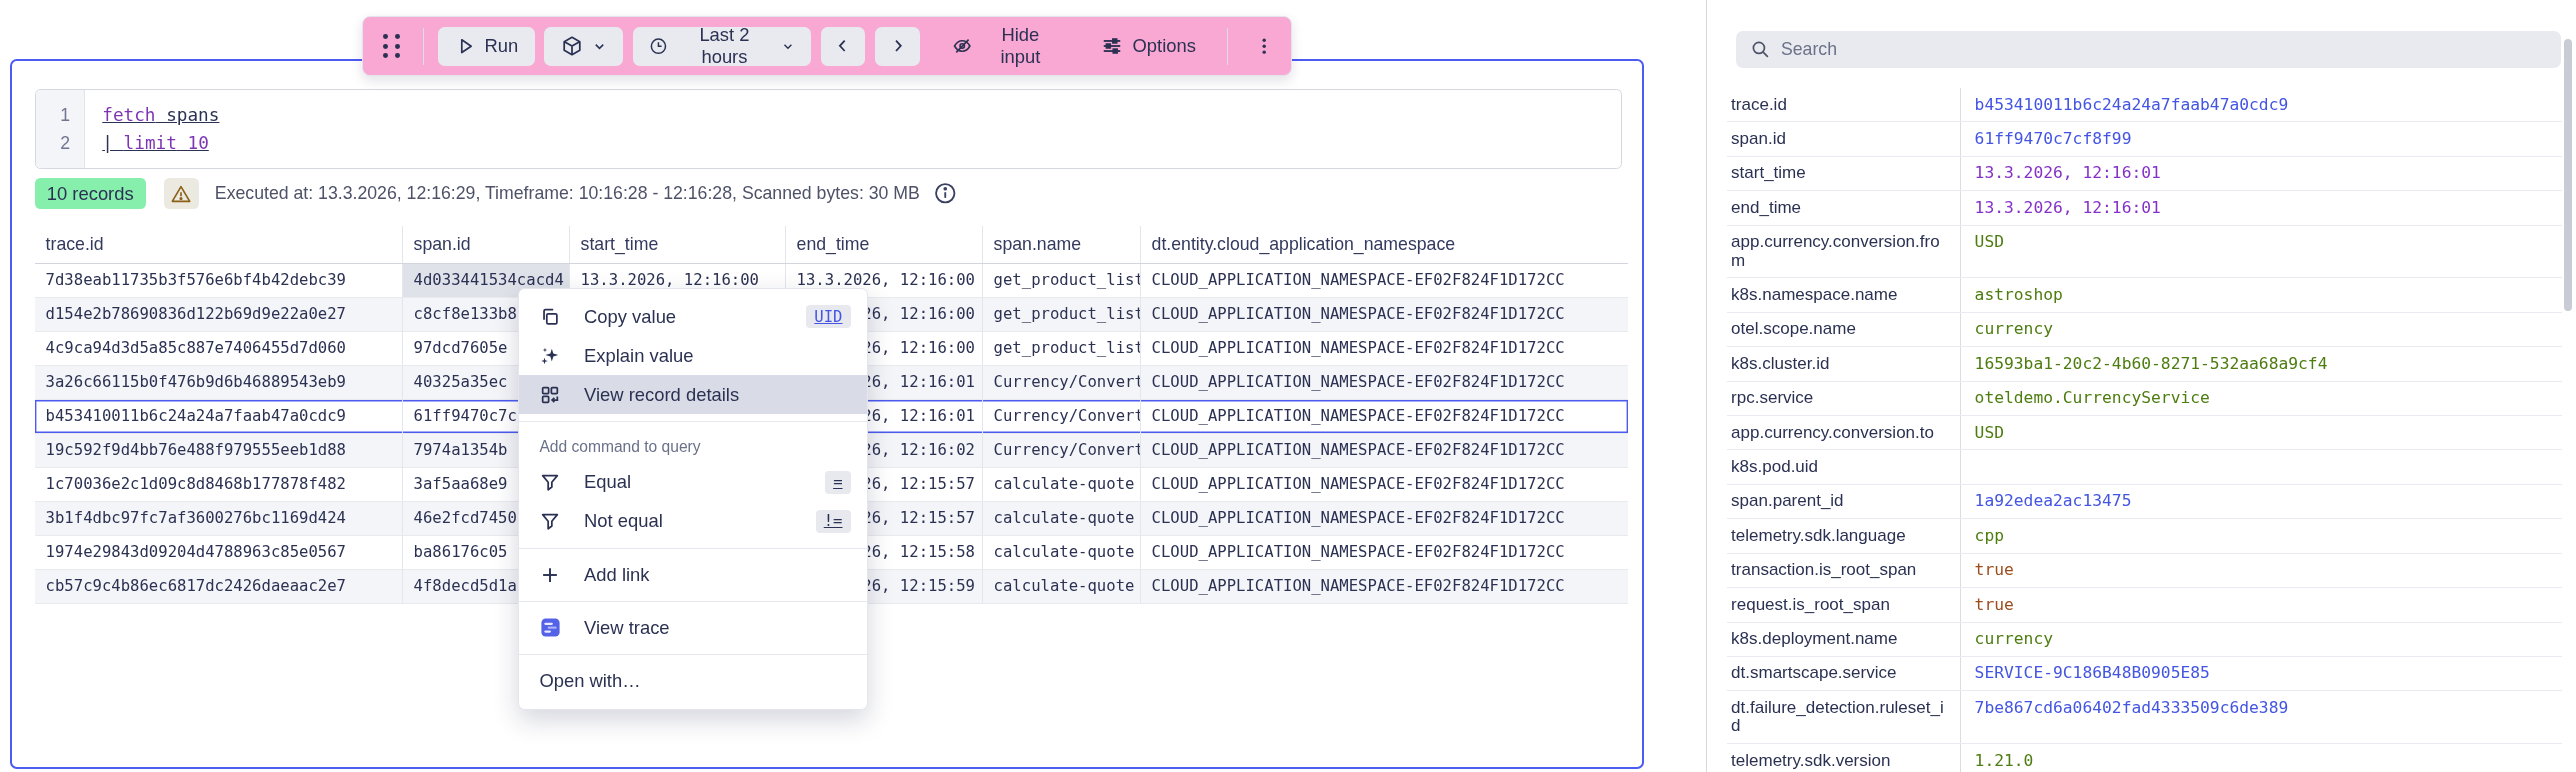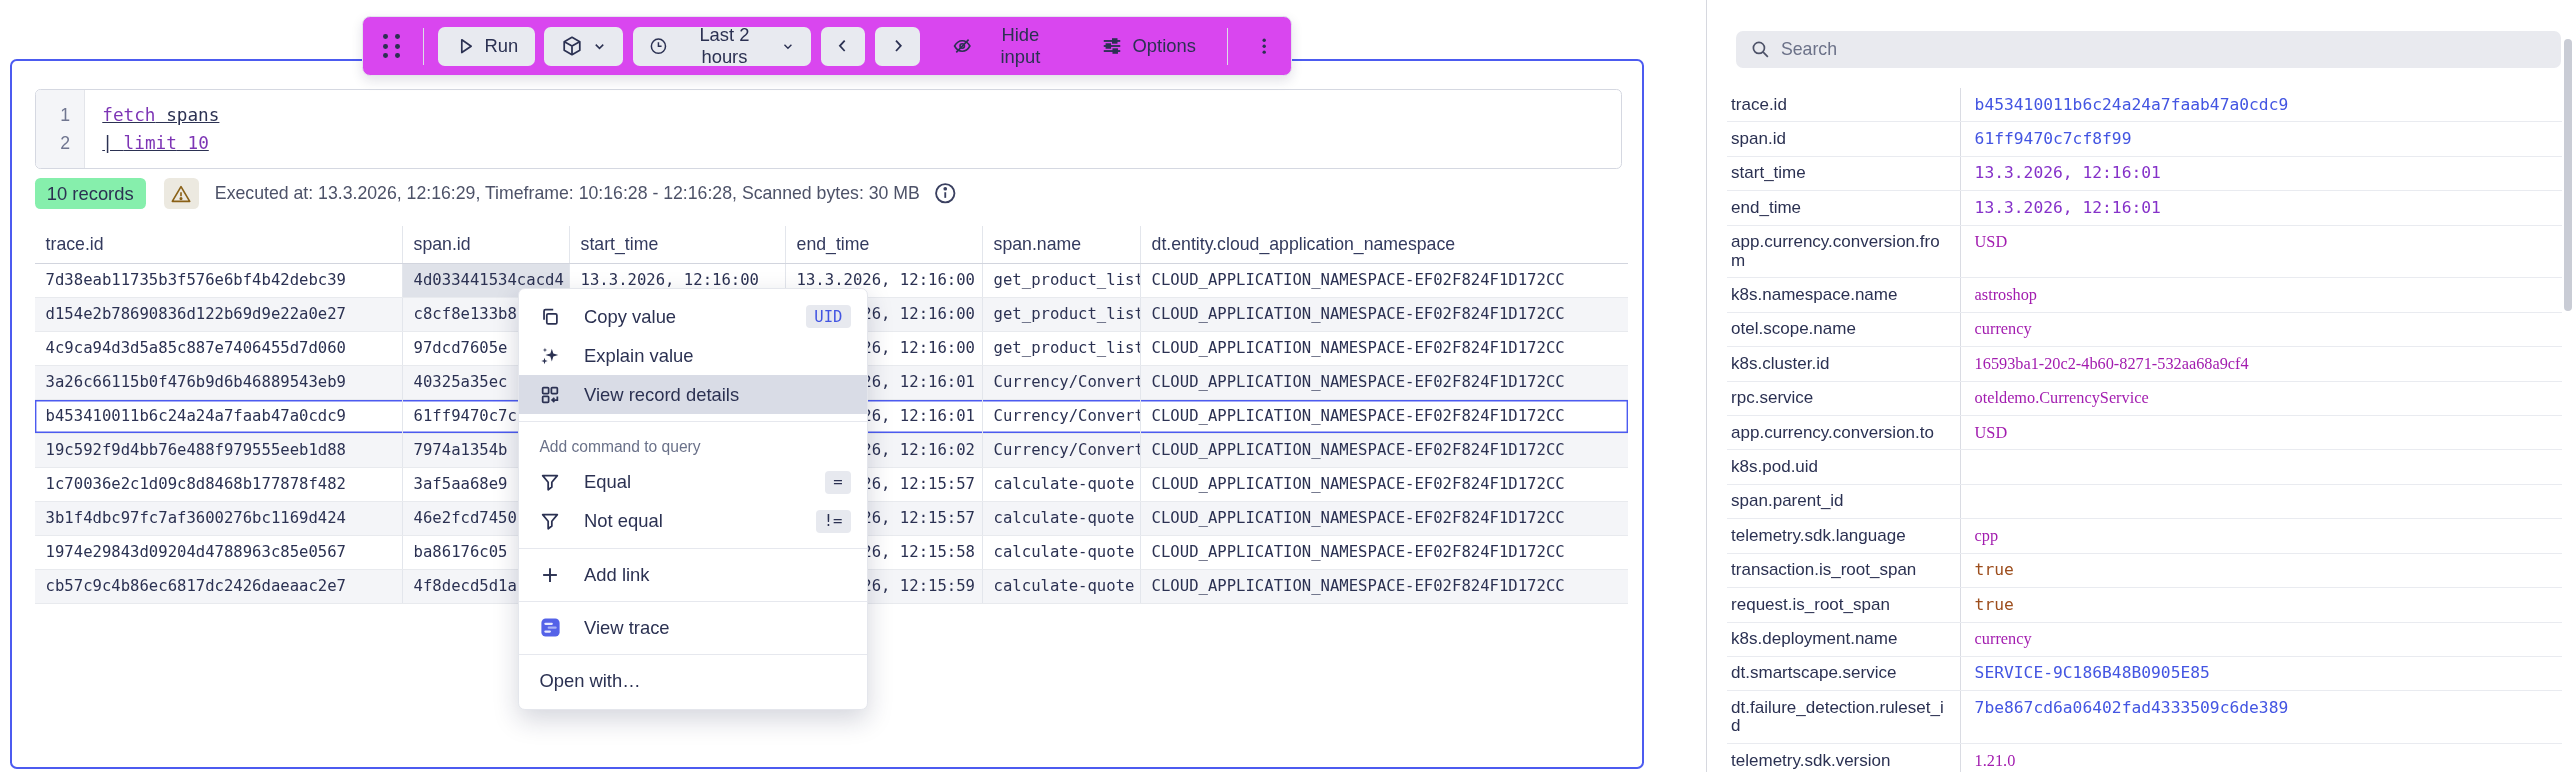--- a/index.html
+++ b/index.html
@@ -6,21 +6,21 @@
   html,body { width:2576px; height:773px; background:#ffffff; overflow:hidden;
     font-family:"Liberation Sans", sans-serif; color:#2b3152; }
   .mono { font-family:"DejaVu Sans Mono", monospace; }
 
   
   .left-panel { position:absolute; left:10.2px; top:59px; width:1634px; height:710px;
     background:#fff; border:2px solid #4c5bf0; border-radius:6.8px; }
 
   
   .toolbar { position:absolute; left:362px; top:16.3px; width:930px; height:60px;
-    background:#d946ef; border:0.7px solid #e3e5ec; border-radius:8.2px;
+    background:#f9a8d4; border:0.7px solid #e3e5ec; border-radius:8.2px;
     box-shadow:0 4.1px 12.2px rgba(23,28,65,.12); display:flex; align-items:center; z-index:40; }
   .tb-handle { margin:0 12.2px 0 20.4px; display:grid; grid-template-columns:repeat(2,6.8px);
     grid-gap:4.8px; cursor:grab; }
   .tb-handle i { width:4.8px; height:4.8px; border-radius:50%; background:#2b3152; }
   .tb-divider { width:0.7px; height:37px; background:#dcdee6; margin:0 9.5px; }
   .tb-btn { height:39px; display:flex; align-items:center; gap:9.5px; background:#e8eaf0;
     border:none; border-radius:6.8px; padding:0 16.3px; margin:0 4.8px;
     font-family:"Liberation Sans",sans-serif; font-size:18.4px; font-weight:500; color:#2b3152; cursor:pointer; }
   .tb-btn.ghost { background:transparent; }
   .tb-btn svg { display:block; }
@@ -60,40 +60,40 @@
 
   
   .ctx-menu { position:absolute; left:518px; top:288px; width:350px; z-index:60;
     background:#fff; border:0.7px solid #e4e6ec; border-radius:6.8px;
     box-shadow:0 9.5px 26px rgba(23,28,65,.18); padding:8.2px 0; }
   .mi { display:flex; align-items:center; height:39px; padding:0 16.3px 0 20.4px; cursor:pointer; }
   .mi .mi-icon { width:27px; display:flex; align-items:center; }
   .mi .mi-label { font-size:18.4px; color:#2b3152; margin-left:17.7px; flex:1; }
   .mi.highlight { background:#d9dce6; }
   .mi-badge { font-family:"DejaVu Sans Mono",monospace; font-size:15.6px; color:#2b3152;
-    background:#e7e9ef; border-radius:4.1px; padding:2.7px 8.2px; }
+    background:#e7e9ef; border-radius:4.1px; padding:2.7px 8.2px;text-decoration:underline; }
   .mi-badge.uid { color:#4355e2; }
   .menu-div { height:0.7px; background:#e6e8ee; margin:6.8px 0; }
   .menu-label { font-size:15.6px; color:#6a7189; padding:9.5px 0 6.8px 20.4px; }
   .mi.no-icon .mi-label { margin-left:0; }
 
   
   .vdivider { position:absolute; left:1706px; top:0; width:0.7px; height:773px; background:#d6d8df; }
   .search-box { position:absolute; left:1736px; top:31px; width:825px; height:37px;
     background:#e9eaef; border-radius:7px; display:flex; align-items:center; padding:0 13.6px; }
   .search-box input { border:none; outline:none; background:transparent; font-size:17.7px;
     color:#2b3152; margin-left:11px; width:748px; font-family:"Liberation Sans",sans-serif; }
   .search-box input::placeholder { color:#6b7188; }
   .details { position:absolute; left:1727px; top:88px; width:835px; height:684px; overflow:hidden; }
   .drow { display:flex; border-bottom:0.7px solid #e9ebf0; }
   .dkey { width:234px; flex:none; font-size:17px; color:#2b3152; padding:7.5px 9.5px 7.5px 4.1px;
     line-height:18.4px; word-break:break-all; border-right:0.7px solid #dadce3; }
   .dval { flex:1; font-family:"DejaVu Sans Mono",monospace; font-size:16.3px; padding:7.5px 0 7.5px 13.6px;
     line-height:18.4px; word-break:break-all; }
-  .v-id { color:#4355e2; } .v-time { color:#8531c9; } .v-string { color:#a21caf;font-family:Liberation Serif, serif; } .v-bool { color:#9d4e1d; }
+  .v-id { color:#4355e2; } .v-time { color:#8531c9; } .v-string { color:#4d7c0f; } .v-bool { color:#9d4e1d; }
   .scroll-thumb { position:absolute; left:2564px; top:39px; width:7.5px; height:272px;
     border-radius:4.1px; background:#c9ccd5; }
 </style>
 </head>
 <body>
 
 <div class="left-panel">
 
   <div class="editor">
     <div class="gutter" id="gutter">
@@ -420,20 +420,21 @@
     </div>
     <div class="drow">
       <div class="dkey">app.currency.conversion.to</div>
       <div class="dval v-string">USD</div>
     </div>
     <div class="drow">
       <div class="dkey">k8s.pod.uid</div>
     </div>
     <div class="drow">
       <div class="dkey">span.parent_id</div>
+      <div class="dval v-id">1a92edea2ac13475</div>
     </div>
     <div class="drow">
       <div class="dkey">telemetry.sdk.language</div>
       <div class="dval v-string">cpp</div>
     </div>
     <div class="drow">
       <div class="dkey">transaction.is_root_span</div>
       <div class="dval v-bool">true</div>
     </div>
     <div class="drow">

